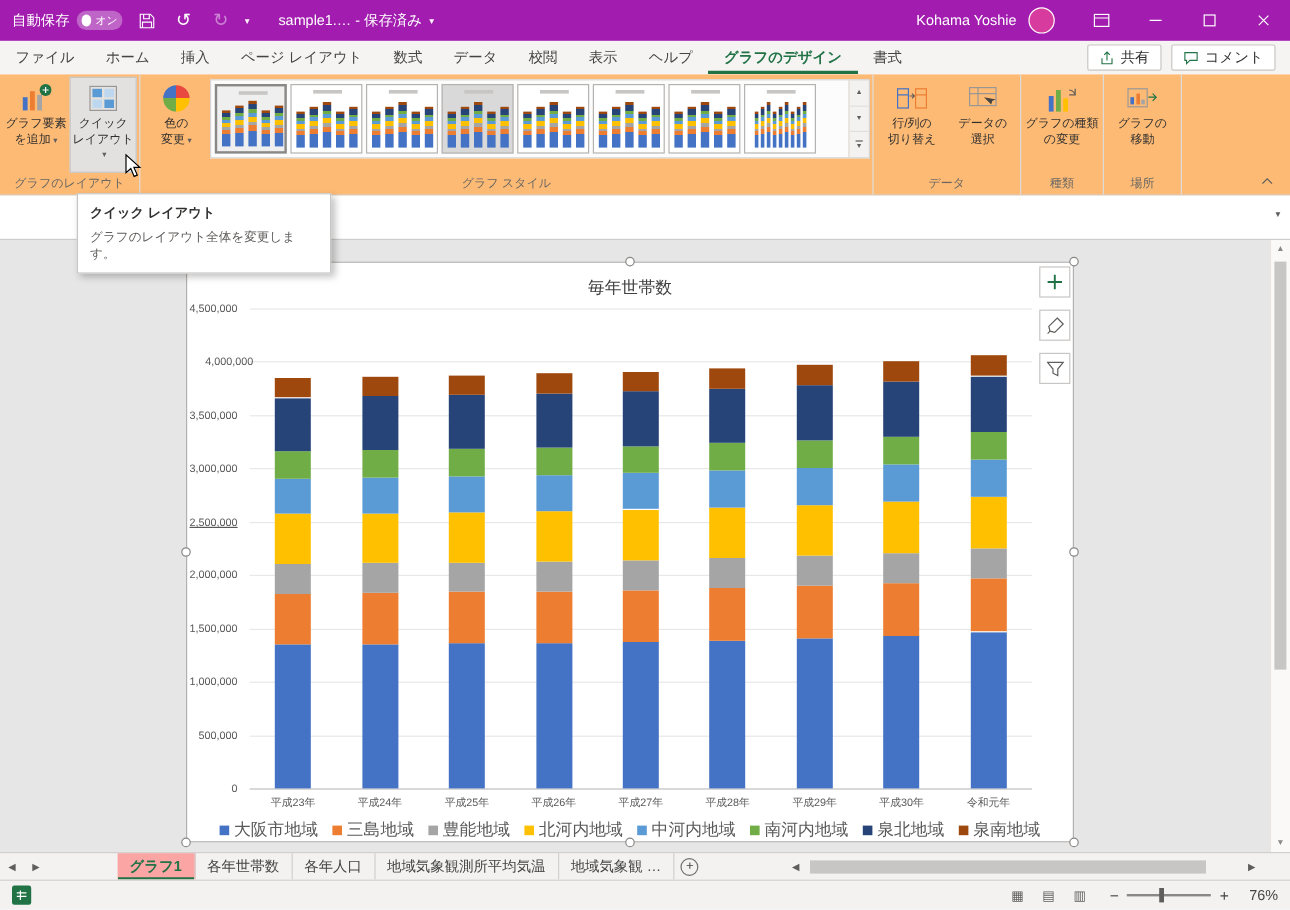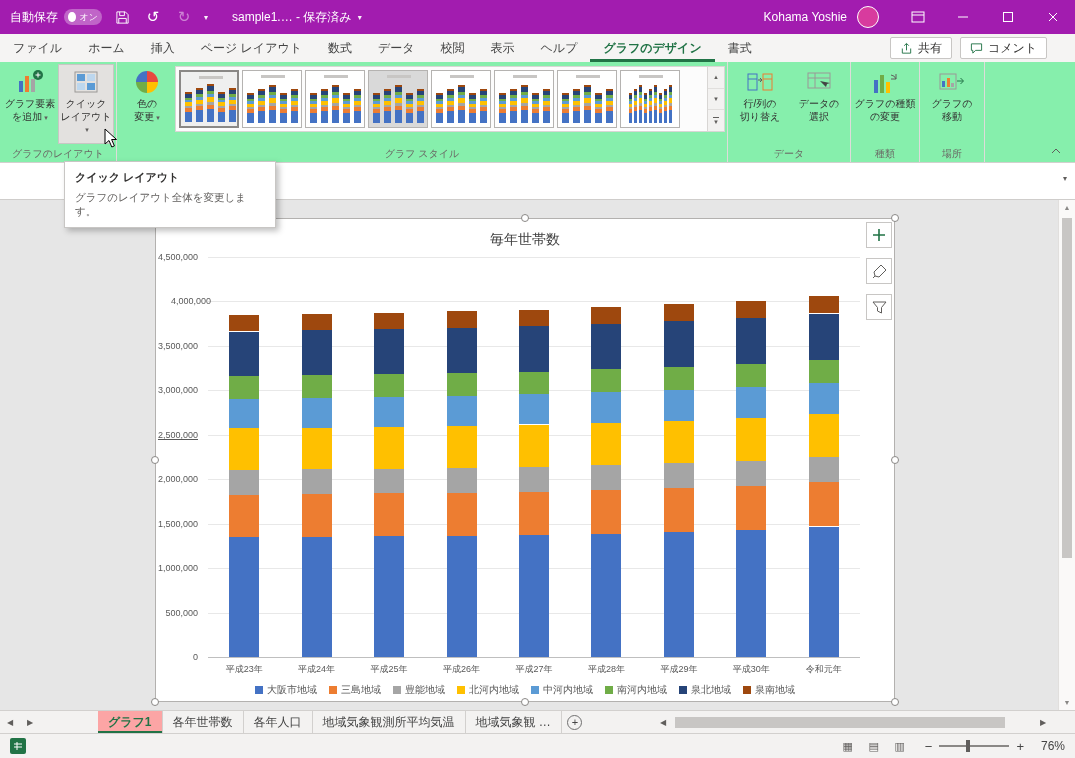--- a/index.html
+++ b/index.html
@@ -20,25 +20,25 @@
 .search-box{position:absolute;left:455px;top:6px;width:280px;height:22px;background:#A3CBB5;border-radius:2px;display:flex;align-items:center;padding-left:12px;gap:9px;color:#1b1b1b}
 .tb-right{position:absolute;right:0;top:0;height:34px;display:flex;align-items:center}
 .user-name{font-size:12px;margin-right:10px;white-space:nowrap}
 .avatar{width:22px;height:22px;border-radius:50%;background:#D83B9E;border:1px solid #fff;margin-right:16px}
 .winbtn{width:45px;height:34px;display:flex;align-items:center;justify-content:center}
 
 
 .tabrow{position:absolute;top:34px;left:0;right:0;height:28px;background:#F5F4F3;display:flex;align-items:stretch}
 .rtab{padding:0 13px;display:flex;align-items:center;font-size:12px;color:#444;white-space:nowrap}
 .rtab.active{color:#217346;font-weight:700;box-shadow:inset 0 -3px 0 #217346}
-.tabrow-right{margin-left:auto;display:flex;align-items:center;gap:8px;padding-right:28px}
+.tabrow-right{margin-left:auto;display:flex;align-items:center;gap:8px;padding-right:12px}
 .pill-btn{height:22px;border:1px solid #C8C6C4;background:#fff;border-radius:2px;display:flex;align-items:center;gap:5px;padding:0 9px;font-size:12px;color:#323130;white-space:nowrap}
 
 
-.ribbon-content{position:absolute;top:62px;left:0;right:0;height:101px;background:#86efac;border-bottom:1px solid #D2D0CE;display:flex}
+.ribbon-content{position:absolute;top:62px;left:0;right:0;height:101px;background:#fdba74;border-bottom:1px solid #D2D0CE;display:flex}
 .rgroup{position:relative;height:100%;flex:none;padding:2px 2px 16px;display:flex;align-items:flex-start;border-right:1px solid #DEDCDA}
 .rgroup.flexg{flex:1}
 .rgroup-label{position:absolute;bottom:1px;left:0;right:0;text-align:center;font-size:10px;color:#696764;line-height:14px;white-space:nowrap}
 .big-btn{width:56px;height:80px;display:flex;flex-direction:column;align-items:center;padding-top:4px;font-size:10px;line-height:1.25;text-align:center;color:#323130;border:1px solid transparent}
 .big-btn .ricon{width:28px;height:26px;margin-bottom:3px;display:flex;align-items:center;justify-content:center}
 .big-btn.hovered{background:#E3E1DF;border-color:#C8C6C4}
 .lbl{white-space:pre-line;display:inline}
 .caret{font-size:7px;color:#605E5C;margin-left:2px}
 .palette{width:22px;height:22px;border-radius:50%;background:conic-gradient(#E8483F 0 25%,#FFC000 25% 50%,#70AD47 50% 75%,#4472C4 75% 100%)}
 .style-gallery{flex:1;height:66px;margin-top:2px;background:#FCFCFC;border:1px solid #D8D6D4;display:flex;gap:3px;padding:3px;overflow:hidden}
@@ -59,21 +59,21 @@
 
 
 .work-area{position:absolute;top:200px;left:0;right:0;height:510px;background:#E6E6E6}
 .chart-sheet{position:absolute;left:155px;top:18px;width:740px;height:484px;background:#fff;border:1px solid #B3B1AF}
 .chart-title{position:absolute;top:12px;left:0;width:100%;text-align:center;font-size:14px;color:#404040}
 .gridline{position:absolute;height:1px;background:#E8E8E8}
 .axisline{position:absolute;height:1px;background:#BFBFBF}
 .ylab{position:absolute;text-align:right;font-size:9px;color:#595959;padding-right:6px}
 .xlab{position:absolute;text-align:center;font-size:9px;color:#595959;white-space:nowrap}
 .seg{position:absolute}
-.legend{position:absolute;display:flex;justify-content:center;gap:12px;font-size:10px;color:#595959}
+.legend{position:absolute;display:flex;justify-content:center;gap:12px;font-size:14px;color:#595959}
 .lg-item{display:flex;align-items:center;gap:4px;white-space:nowrap}
 .sw{width:8px;height:8px;display:inline-block}
 .handle{position:absolute;width:8px;height:8px;border-radius:50%;background:#fff;border:1px solid #8A8886;z-index:5}
 .chart-actions{position:absolute;left:866px;top:22px;display:flex;flex-direction:column;gap:10px;z-index:6}
 .ca-btn{width:26px;height:26px;background:#fff;border:1px solid #C8C6C4;display:flex;align-items:center;justify-content:center}
 .v-scroll{position:absolute;right:0;top:0;width:17px;height:100%;background:#FAF9F8;border-left:1px solid #E1DFDD}
 .vs-arrow{position:absolute;left:0;width:100%;text-align:center;font-size:7px;color:#8A8886}
 .v-thumb{position:absolute;left:3px;right:3px;top:18px;height:340px;background:#C8C6C4}
 
 

